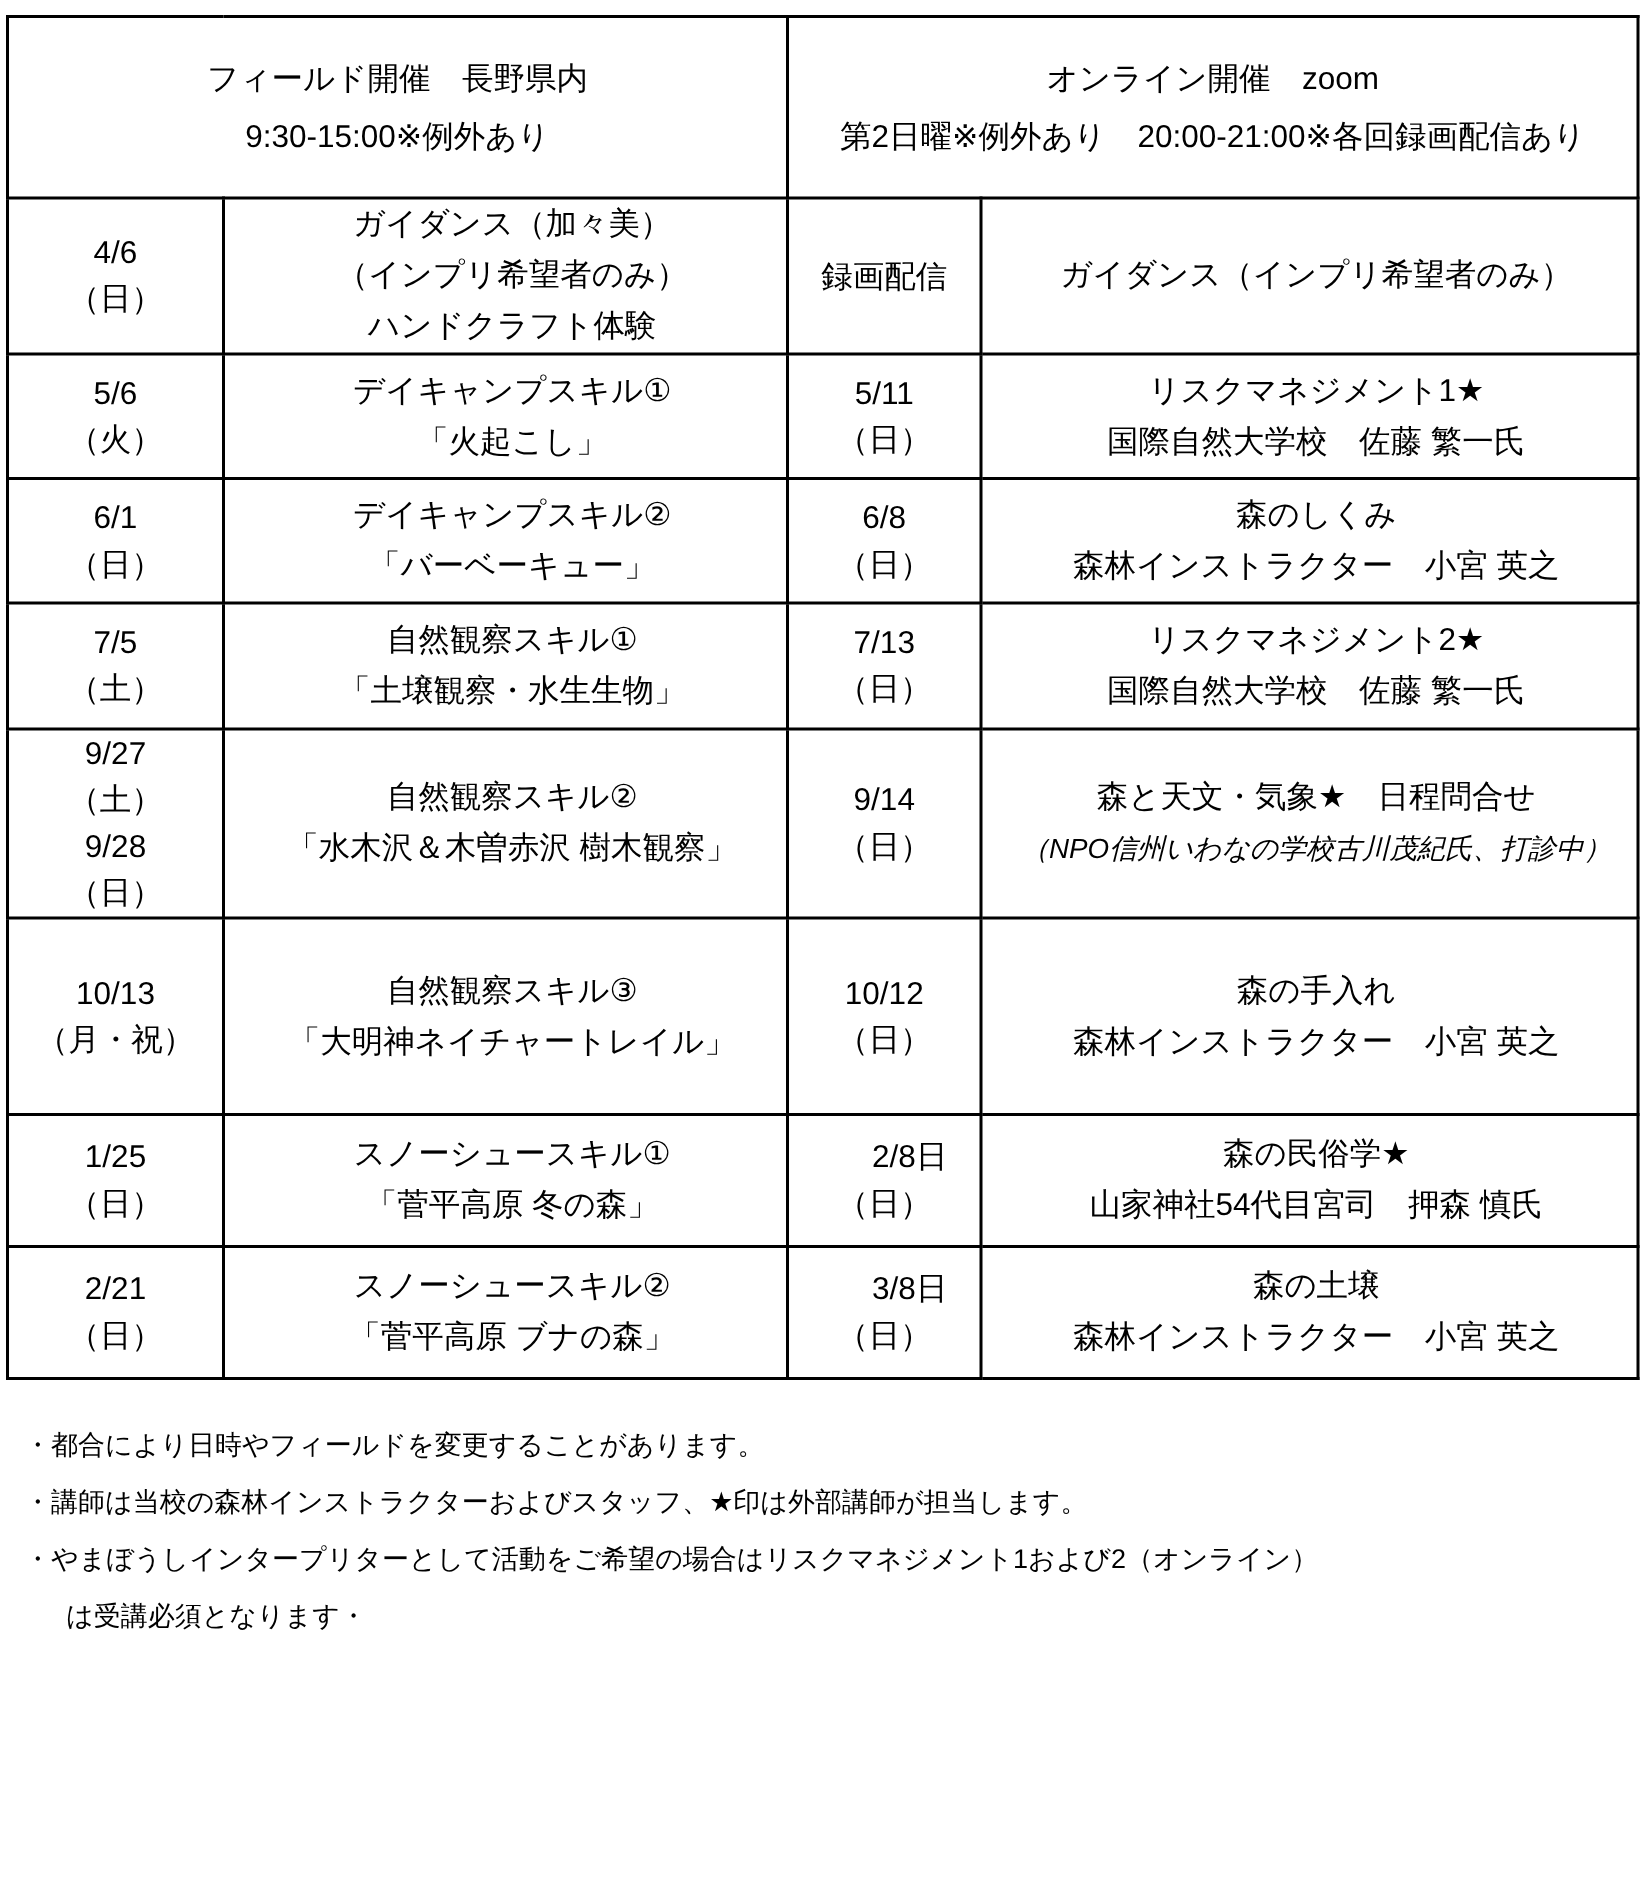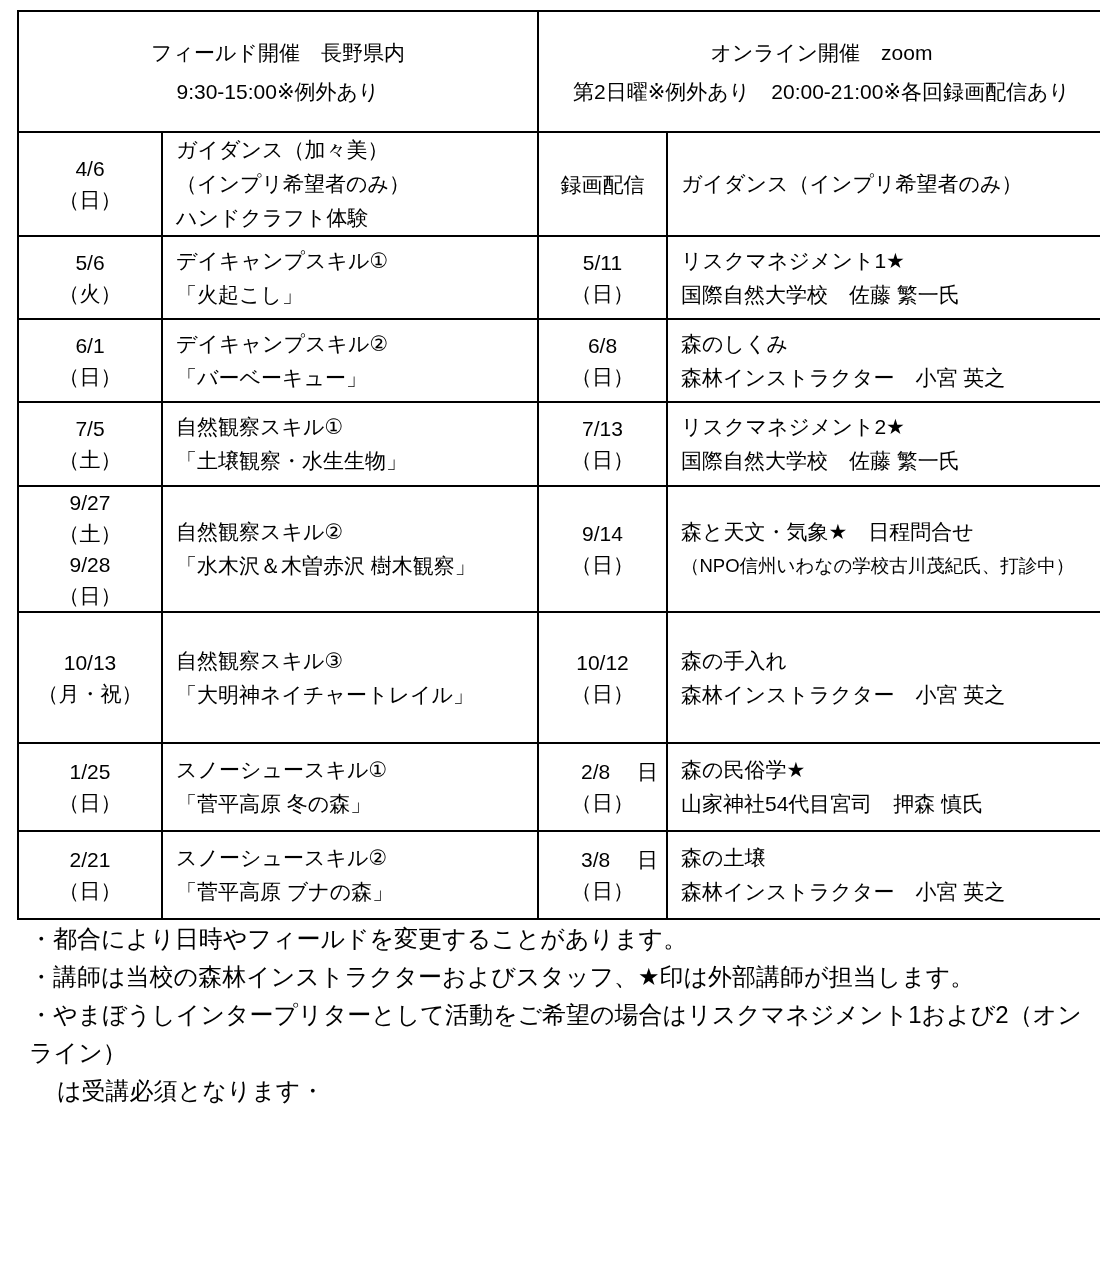--- a/index.html
+++ b/index.html
@@ -8,21 +8,21 @@
     background: #ffffff;
   }
   body {
     width: 1100px;
     height: 1261px;
     font-family: "Liberation Sans", "DejaVu Sans", sans-serif;
     color: #000000;
     -webkit-font-smoothing: antialiased;
   }
   .page {
-    padding: 10px 6px 0 17px;
+    padding: 10px 6px 0 4px;
   }
   table.schedule {
     border-collapse: collapse;
     table-layout: fixed;
     width: 1087px;
   }
   col.c1 { width: 144px; }
   col.c2 { width: 376px; }
   col.c3 { width: 129px; }
   col.c4 { width: 438px; }
@@ -41,32 +41,33 @@
   tbody tr:nth-child(3)  td { height: 81px; }
   tbody tr:nth-child(4)  td { height: 82px; }
   tbody tr:nth-child(5)  td { height: 87px; }
   tbody tr:nth-child(6)  td { height: 129px; }
   tbody tr:nth-child(7)  td { height: 86px; }
   tbody tr:nth-child(8)  td { height: 86px; }
   tbody tr:nth-child(9)  td { height: 91px; font-weight: bold; }
   tbody tr:nth-child(10) td { height: 91px; margin-top: 10px; }
   td.date-cell { text-align: center; }
   td.date-cell .line { line-height: 31px; }
-  td.content-cell { text-align: left; padding-left: 13px; padding-right: 4px; }
+  td.content-cell { text-align: center; padding-left: 13px; padding-right: 4px; }
   td.content-cell .line { line-height: 34px; }
-  .line.small { font-size: 18.5px; }
+  .line.small { font-size: 18.5px; font-style: italic; }
   .strike { text-decoration: line-through; }
   .line.split {
     display: flex;
-    justify-content: space-between;
+    justify-content: center;
     padding: 0 8px 0 42px;
   }
   .notes {
+    margin-top: 24px;
     padding-left: 12px;
-    font-size: 24px;
+    font-size: 18px;
   }
   .note-line { line-height: 38px; }
   .note-line.indent { padding-left: 28px; }
 </style>
 </head>
 <body>
 
 <div class="page">
   <table class="schedule">
     <colgroup>

